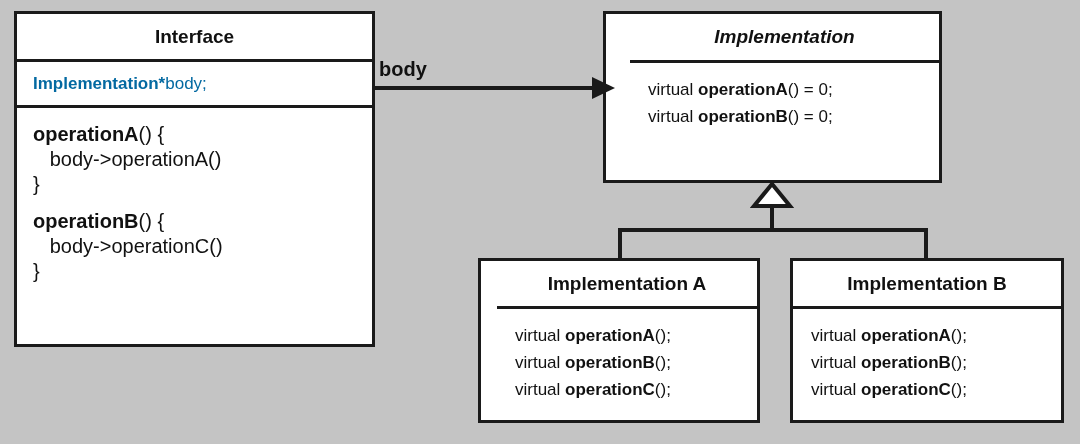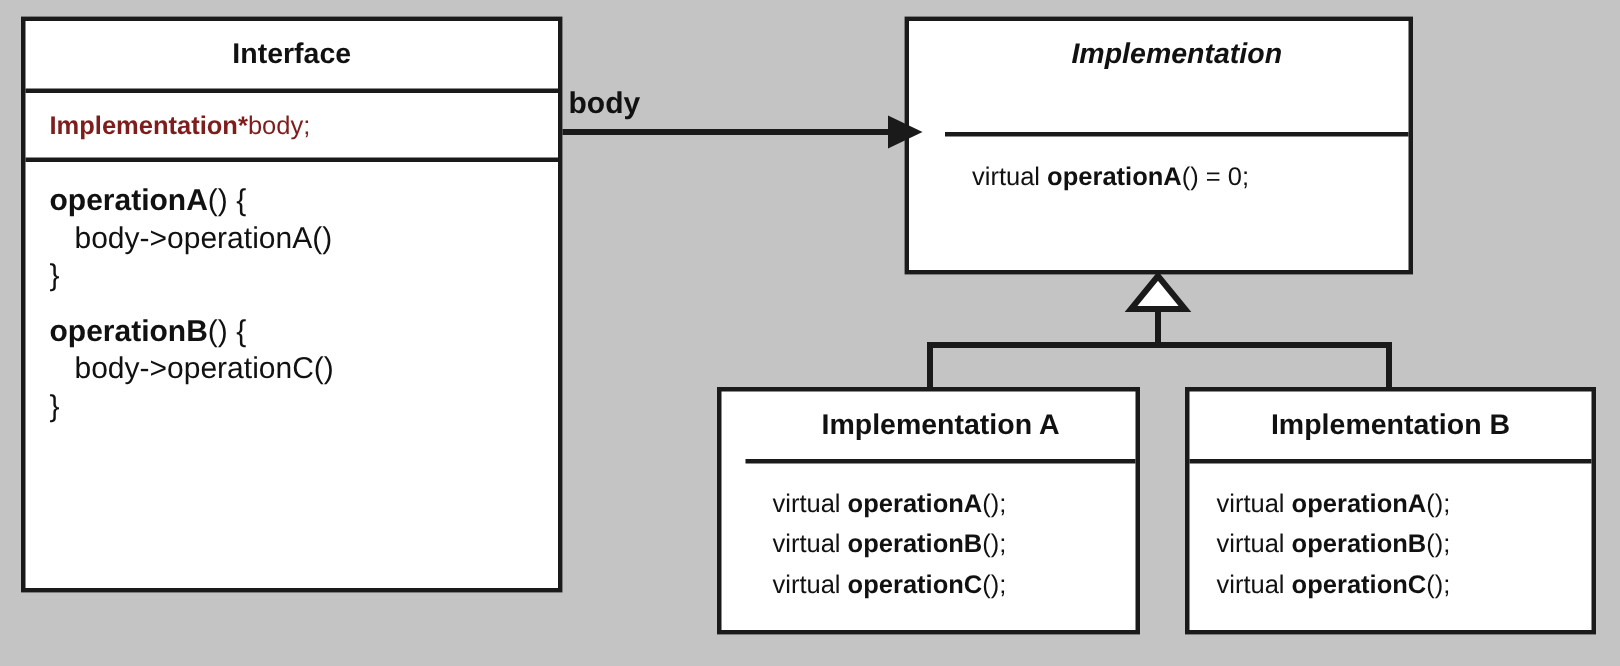--- a/index.html
+++ b/index.html
@@ -39,21 +39,21 @@
   }
   .uml-title.abstract {
     font-style: italic;
   }
   .uml-compartment {
     border-top: 3px solid #1a1a1a;
     box-sizing: border-box;
   }
   .uml-attr {
     font-size: 17px;
-    color: #7f1d1d;
+    color: #0369a1;
     padding: 0 0 0 16px;
     display: flex;
     align-items: center;
     height: 100%;
     box-sizing: border-box;
   }
   .uml-attr b { font-weight: bold; }
 
   .method-list {
     padding: 13px 0 0 18px;
@@ -92,21 +92,21 @@
     width: 1080px;
     height: 444px;
     pointer-events: none;
   }
 </style>
 </head>
 <body style="background: rgb(196, 196, 196);">
 
 <div id="canvas">
 
-  <div class="uml-box" style="left:14px; top:11px; width:361px; height:384px;">
+  <div class="uml-box" style="left:14px; top:11px; width:361px; height:336px;">
     <div class="uml-title" style="height:45px;">Interface</div>
 
     <div class="uml-compartment" style="height:46px;">
       <div class="uml-attr">
         <b>Implementation*</b>
           <span> body;</span>
       </div>
     </div>
 
     <div class="uml-compartment code-block" style="height:213px;">
@@ -115,22 +115,23 @@
       <div class="code-line">}</div>
       <div class="code-gap"></div>
       <div class="code-line"><b>operationB</b><span>() {</span></div>
       <div class="code-line">   body-&gt;operationC()</div>
       <div class="code-line">}</div>
     </div>
   </div>
 
   <div class="uml-box" style="left:603px; top:11px; width:339px; height:172px;padding-left:24px;">
     <div class="uml-title abstract" style="height:46px;">Implementation</div>
-    <div class="uml-compartment method-list" style="height:126px;margin-top:28px;">
+    <div class="uml-compartment method-list" style="height:126px;">
       <div class="method-line"><span>virtual </span><b>operationA</b><span>() = 0;</span></div>
+      <div class="method-line"><span>virtual </span><b>operationB</b><span>() = 0;</span></div>
     </div>
   </div>
 
   <div class="uml-box" style="left:478px; top:258px; width:282px; height:165px;padding-left:16px;">
     <div class="uml-title" style="height:45px;">Implementation A</div>
     <div class="uml-compartment method-list" style="height:120px;">
       <div class="method-line"><span>virtual </span><b>operationA</b><span>();</span></div>
       <div class="method-line"><span>virtual </span><b>operationB</b><span>();</span></div>
       <div class="method-line"><span>virtual </span><b>operationC</b><span>();</span></div>
     </div>

